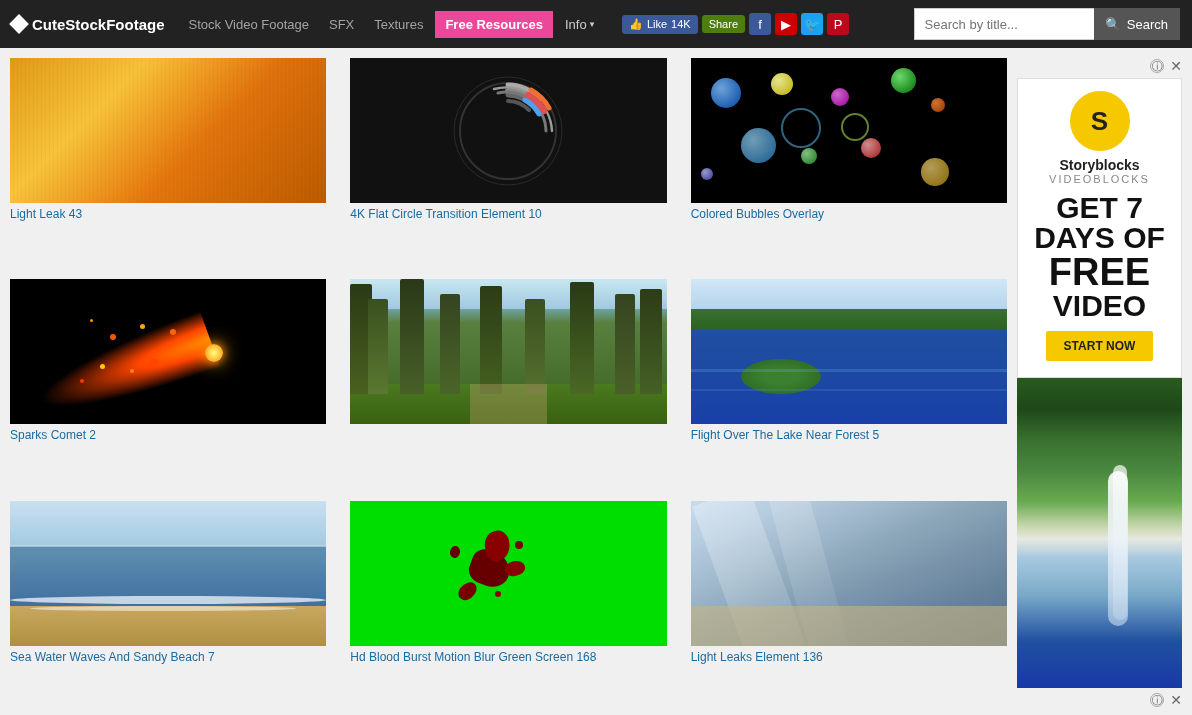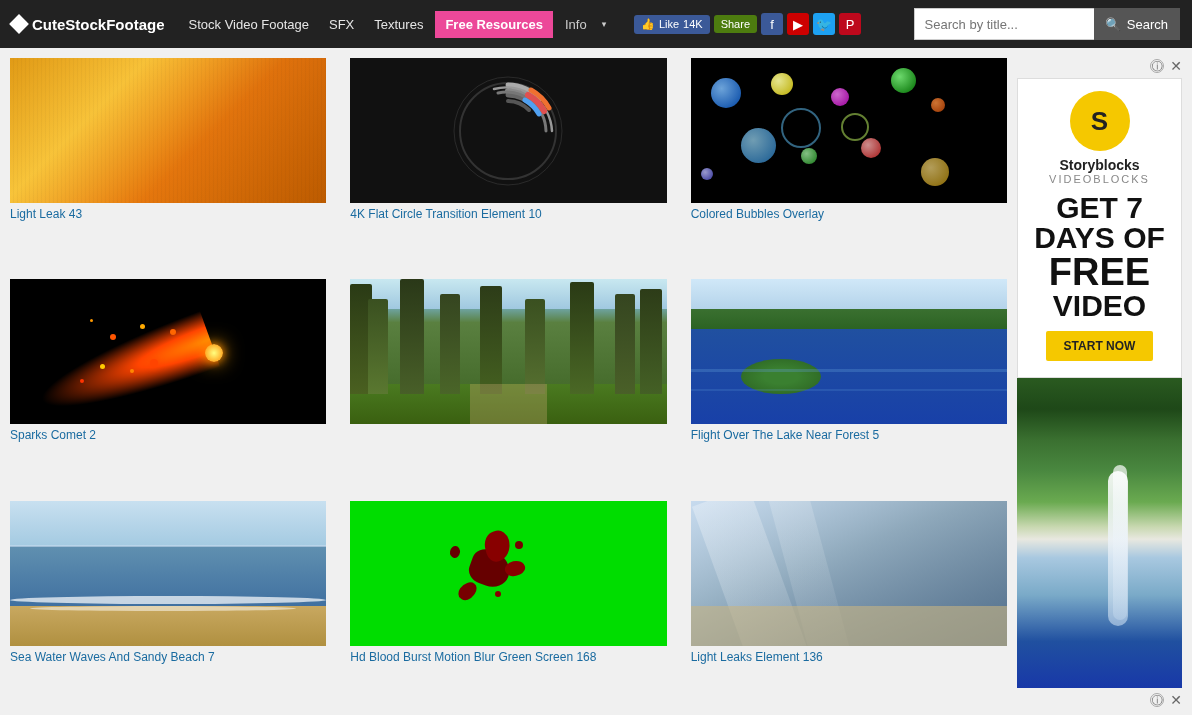--- a/index.html
+++ b/index.html
@@ -28,42 +28,42 @@
       background: #fff;
       transform: rotate(45deg);
       display: inline-block;
     }
     .nav-links {
       display: flex;
       align-items: center;
       gap: 4px;
     }
     .nav-link {
-      color: #e5e5e5;
+      color: #a3a3a3;
       font-size: 13px;
       padding: 4px 8px;
       cursor: pointer;
       white-space: nowrap;
     }
     .nav-link-free {
       background: #ec4899;
       color: #fff;
       padding: 6px 10px;
       font-size: 13px;
       font-weight: bold;
       cursor: pointer;
     }
     .nav-link-info {
       color: #ccc;
       font-size: 13px;
       padding: 4px 8px;
       cursor: pointer;
       display: flex;
       align-items: center;
-      gap: 15px;
+      gap: 3px;
     }
     .nav-link-info .chevron {
       font-size: 9px;
     }
     .social-bar {
       display: flex;
       align-items: center;
       gap: 4px;
       margin-left: 4px;
     }

